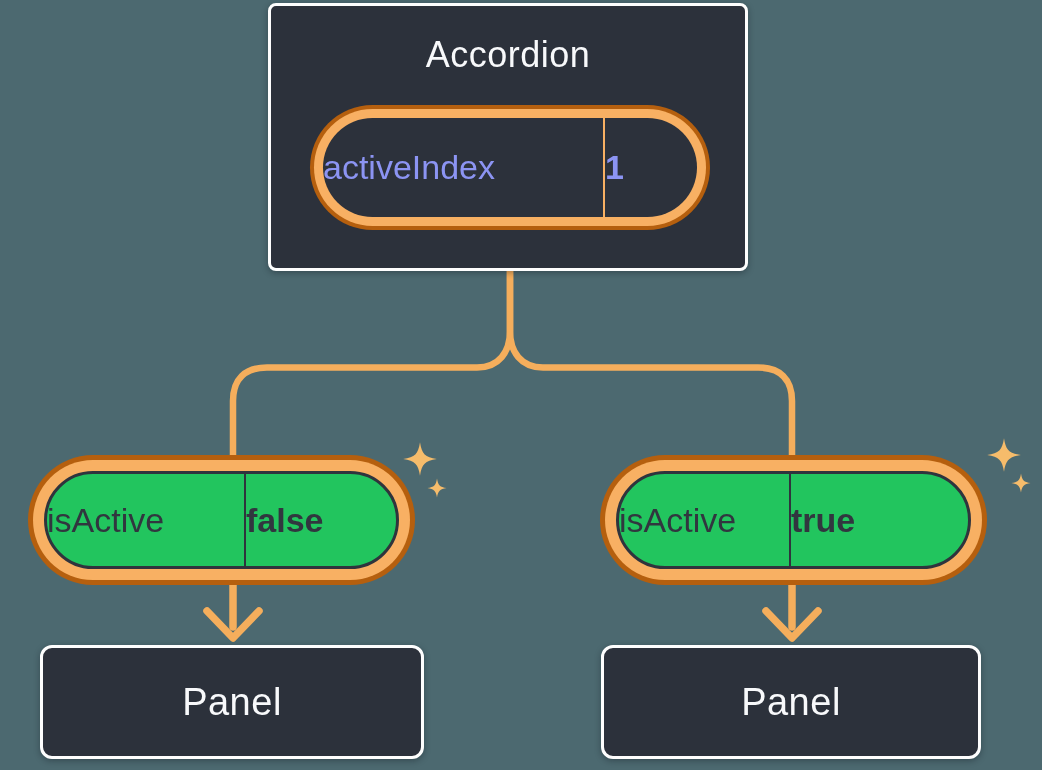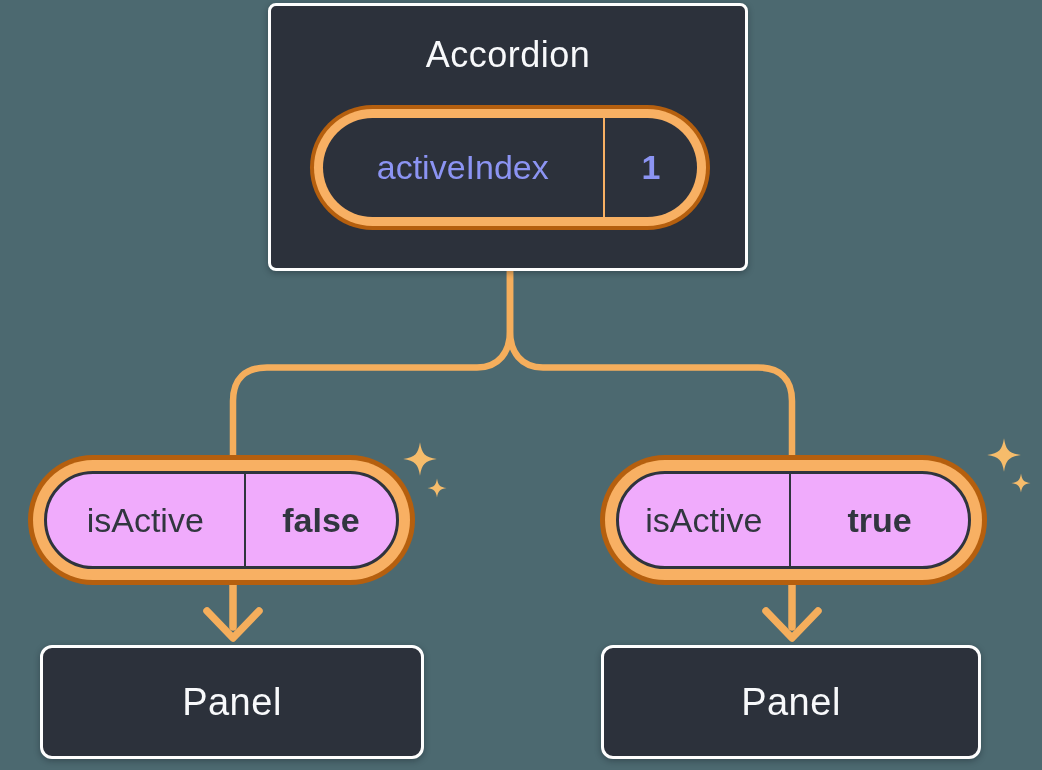--- a/index.html
+++ b/index.html
@@ -36,23 +36,23 @@
     width:100%;height:100%;box-sizing:border-box;
     background:#F8B063;border-radius:999px;
     padding:9px;
   }
   .pill-core{
     width:100%;height:100%;box-sizing:border-box;
     border-radius:999px;
     display:flex;align-items:stretch;overflow:hidden;
   }
   .pill-core.dark{background:#2C313B;}
-  .pill-core.purple{background:#f0abfc;border:3px solid #2F343D;}
+  .pill-core.purple{background:#22c55e;border:3px solid #2F343D;}
   .pill-cell{
-    display:flex;align-items:center;justify-content:center;
+    display:flex;align-items:center;
     flex:1 1 auto;
   }
   .pill-cell.value{flex:0 0 auto;}
   .pill-divider{width:2.5px;flex:0 0 auto;}
   .pill-divider.orange{background:#F8B063;}
   .pill-divider.dark{background:#2F343D;}
   .state-text{color:#8C94F3;font-size:34px;}
   .state-text.bold{font-weight:700;}
   .prop-text{color:#31363F;font-size:34px;}
   .prop-text.bold{font-weight:700;}

